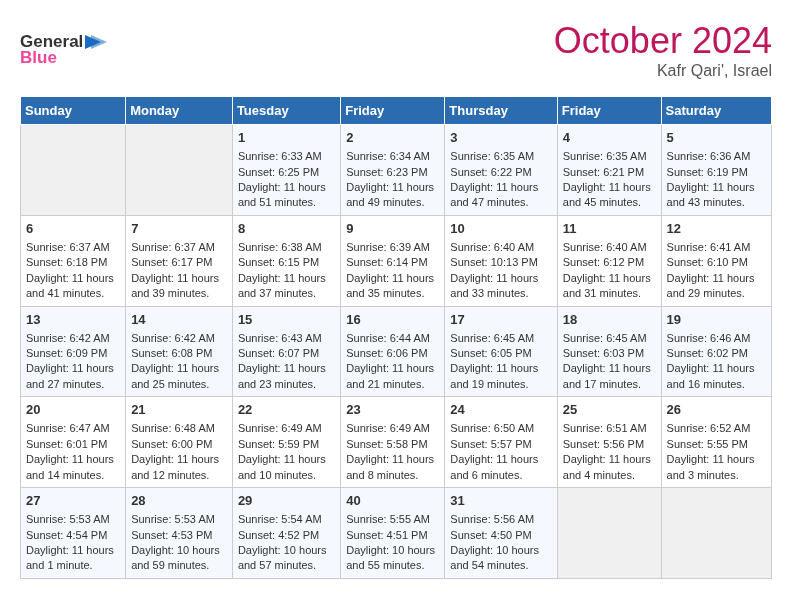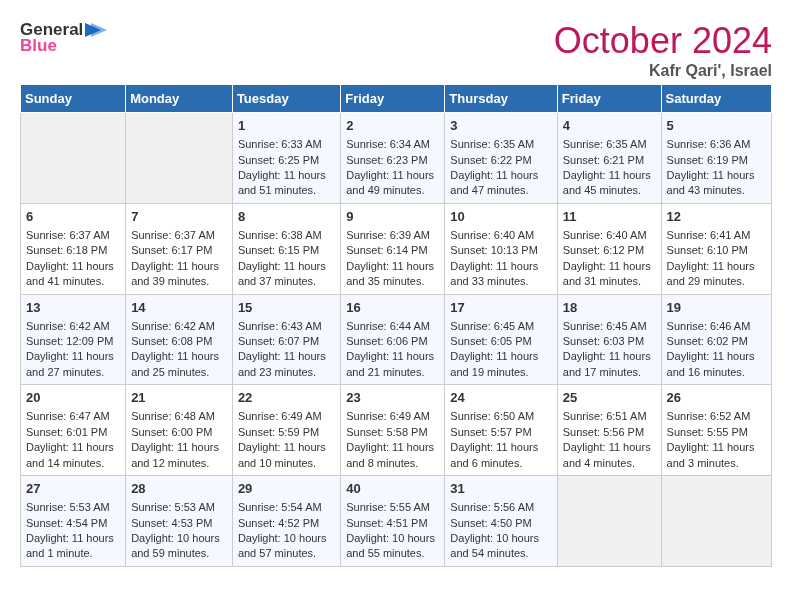--- a/index.html
+++ b/index.html
@@ -6,40 +6,39 @@
     body {
       font-family: Arial, sans-serif;
       background: #fff;
       width: 792px;
       min-height: 612px;
       padding: 20px;
     }
     .header {
       display: flex;
       justify-content: space-between;
-      align-items: flex-start;
-      margin-bottom: 4px;
+      align-items: center;
+      margin-bottom: 16px;
     }
     .logo {
       display: flex;
       align-items: center;
       gap: 4px;
     }
     .title-block {
       text-align: right;
     }
     .month-title {
       font-size: 36px;
       color: #be185d;
       font-weight: normal;
     }
     .location-title {
       font-size: 16px;
       color: #555;
-      font-weight: bold;
     }
     table {
       width: 100%;
       border-collapse: collapse;
       font-size: 11px;
     }
     thead tr th {
       background-color: #2b6cb0;
       color: #fff;
       padding: 6px 4px;
@@ -184,21 +183,21 @@
           <span class="day-num">12</span>
           <span>Sunrise: 6:41 AM</span><br>
           <span>Sunset: 6:10 PM</span><br>
           <span>Daylight: 11 hours and 29 minutes.</span>
         </td>
       </tr>
       <tr>
         <td>
           <span class="day-num">13</span>
           <span>Sunrise: 6:42 AM</span><br>
-          <span>Sunset: 12:09 PM</span><br>
+          <span>Sunset: 6:09 PM</span><br>
           <span>Daylight: 11 hours and 27 minutes.</span>
         </td>
         <td>
           <span class="day-num">14</span>
           <span>Sunrise: 6:42 AM</span><br>
           <span>Sunset: 6:08 PM</span><br>
           <span>Daylight: 11 hours and 25 minutes.</span>
         </td>
         <td>
           <span class="day-num">15</span>

